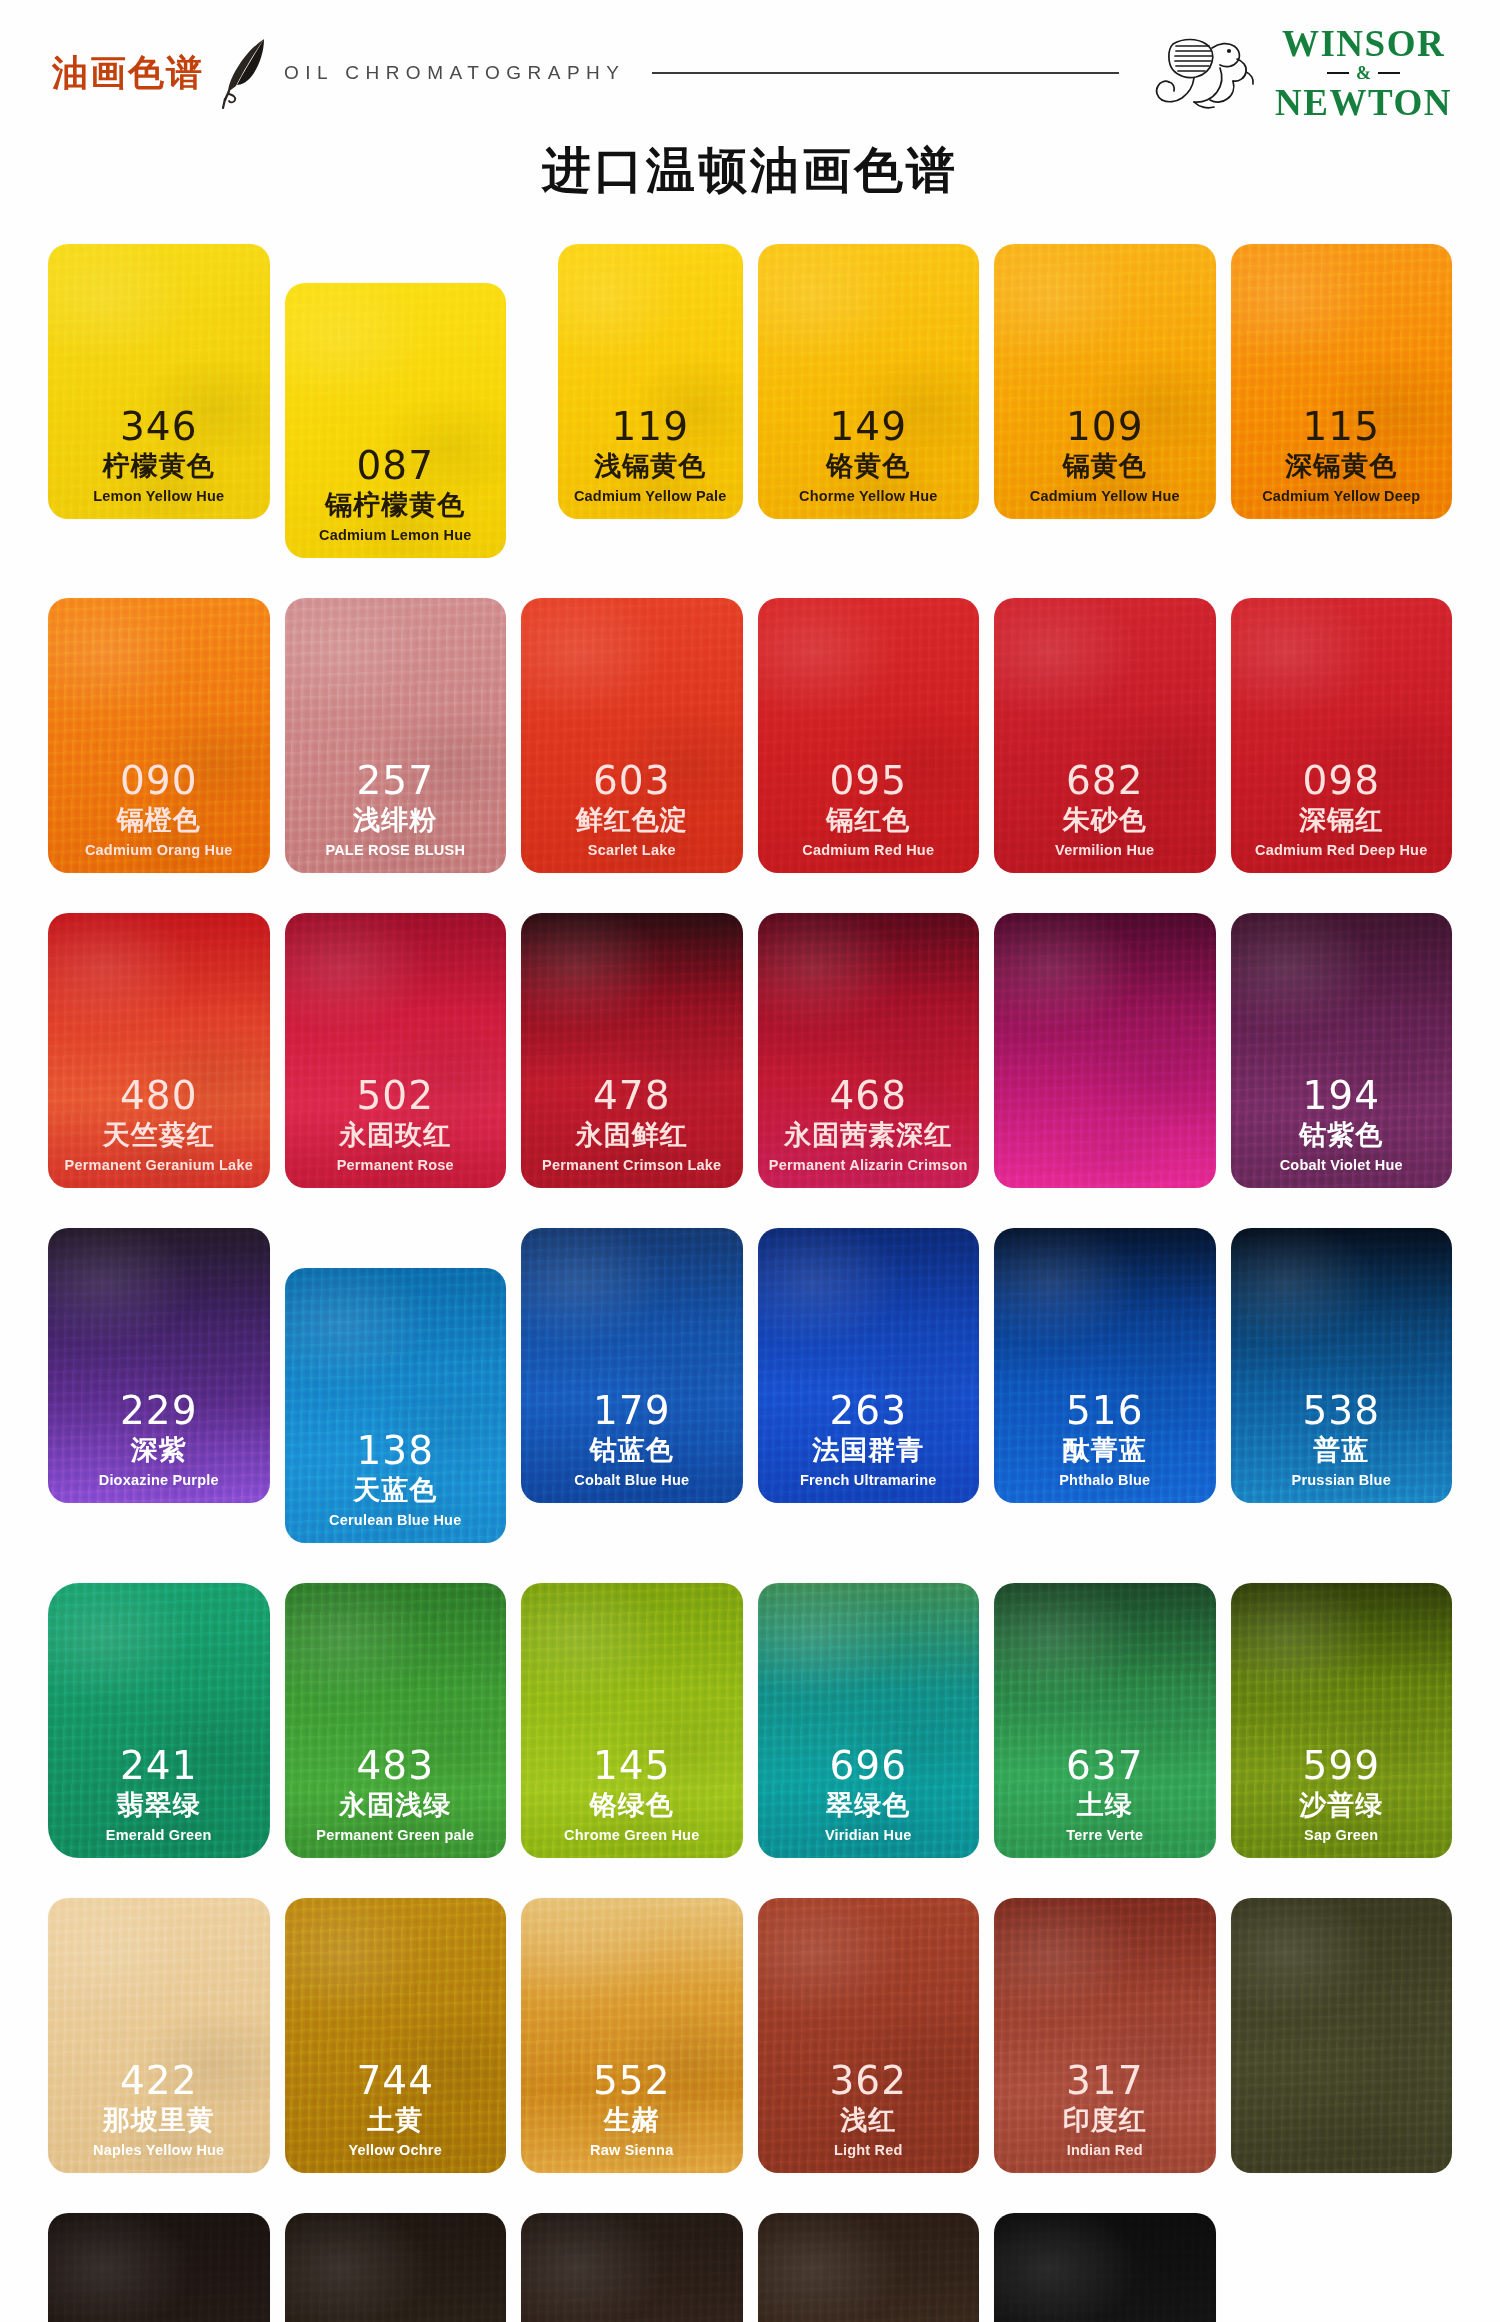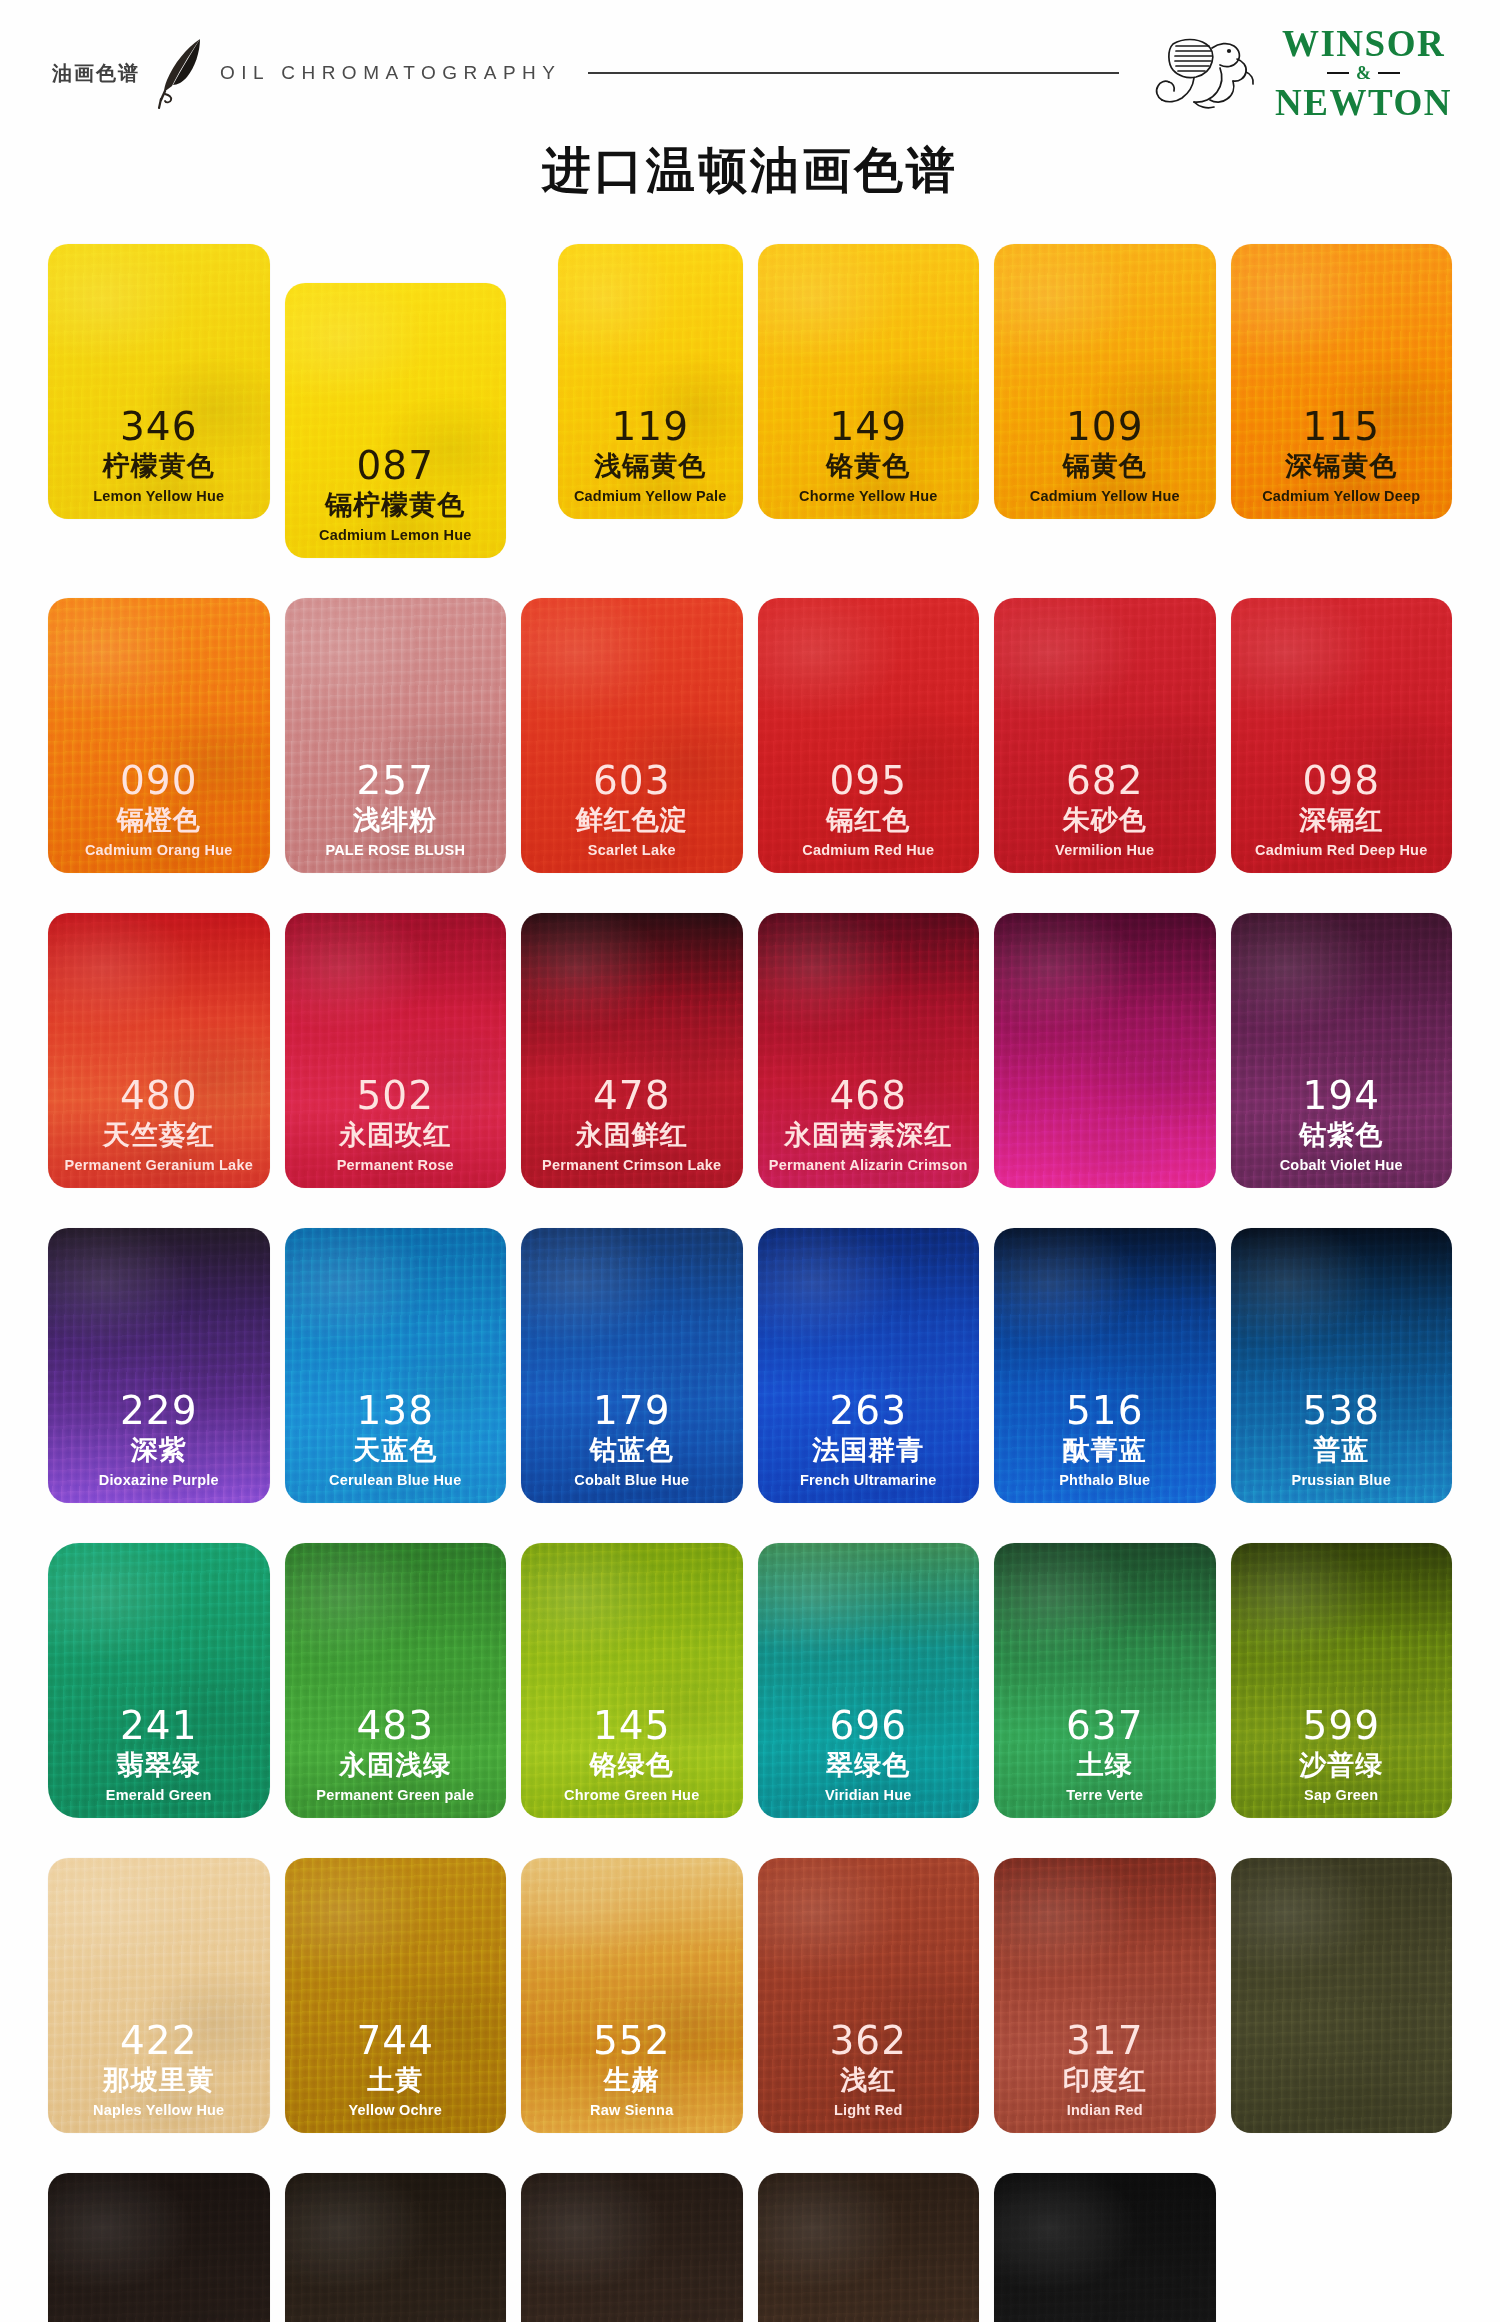--- a/index.html
+++ b/index.html
@@ -20,23 +20,23 @@
 
   
   .header{
     display:flex;
     align-items:center;
     padding:56px 48px 0 52px;
     height:90px;
     box-sizing:border-box;
   }
   .brand-cn{
-    font-size:20px;
+    font-size:36px;
     letter-spacing:2px;
-    color:#404040;
+    color:#c2410c;
     font-weight:700;
     white-space:nowrap;
     font-family:Liberation Serif, serif;
   }
   .quill{
     position:relative;
     width:56px;
     height:74px;
     margin:0 6px 0 16px;
     flex:0 0 auto;
@@ -400,21 +400,21 @@
       </div>
       <div class="swatch light-text" style="background: linear-gradient(rgb(36, 26, 42) 0%, rgb(61, 34, 96) 30%, rgb(94, 47, 144) 62%, rgb(139, 79, 212) 100%);">
         <div class="tex"></div>
         <div class="tex2"></div>
         <div class="labels">
           <div class="code">229</div>
           <div class="name-cn">深紫</div>
           <div class="name-en">Dioxazine Purple</div>
         </div>
       </div>
-      <div class="swatch light-text" style="background: linear-gradient(rgb(13, 111, 173) 0%, rgb(22, 132, 198) 35%, rgb(29, 147, 214) 68%, rgb(27, 140, 205) 100%);">
+      <div class="swatch light-text" style="background: linear-gradient(rgb(13, 111, 173) 0%, rgb(22, 132, 198) 35%, rgb(29, 147, 214) 68%, rgb(27, 140, 205) 100%); margin-top: 40px;">
         <div class="tex"></div>
         <div class="tex2"></div>
         <div class="labels">
           <div class="code">138</div>
           <div class="name-cn">天蓝色</div>
           <div class="name-en">Cerulean Blue Hue</div>
         </div>
       </div>
       <div class="swatch light-text" style="background: linear-gradient(rgb(22, 58, 115) 0%, rgb(21, 80, 164) 32%, rgb(26, 95, 192) 62%, rgb(18, 71, 160) 100%);">
         <div class="tex"></div>

